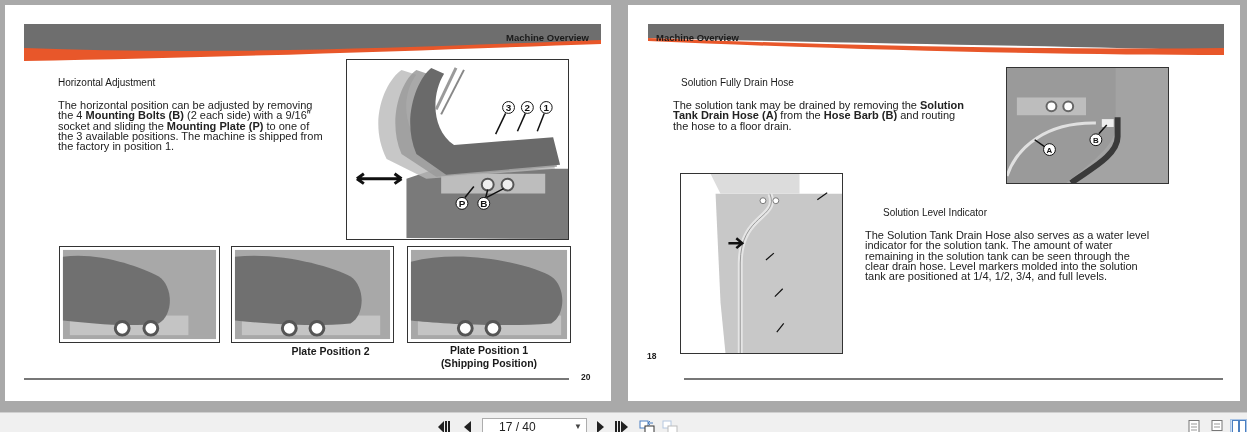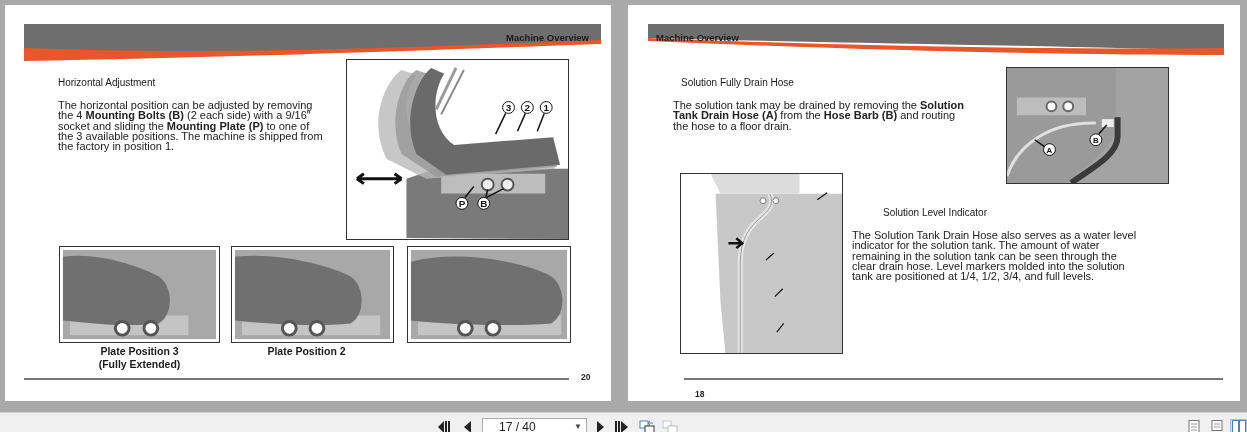--- a/index.html
+++ b/index.html
@@ -108,26 +108,26 @@
       <svg viewBox="0 0 164 97" preserveAspectRatio="none">
         <rect width="164" height="97" fill="#fff"></rect>
         <rect x="3" y="3" width="158" height="91" fill="#a8a8a8"></rect>
         <rect x="10" y="70" width="145" height="20" fill="#c4c4c4"></rect>
         <path d="M3 15 C60 0 130 20 145 30 C160 40 160 70 145 78 C90 82 30 78 3 75 Z" fill="#707070"></path>
         <circle cx="58" cy="83" r="7" fill="#fff" stroke="#555" stroke-width="3"></circle>
         <circle cx="86" cy="83" r="7" fill="#fff" stroke="#555" stroke-width="3"></circle>
       </svg>
     </div>
 
-    <div class="caption" style="left:54px; top:340px; width:161px;">
-      <div>Plate Position 3</div>
-      <div>(Fully Extended)</div>
-    </div>
-    <div class="caption" style="left:220px; top:340px; width:163px;">
+    <div class="caption" style="left:244px; top:340px; width:163px;">
       <div>Plate Position 2</div>
+    </div>
+    <div class="caption" style="left:402px; top:339px; width:164px;">
+      <div>Plate Position 1</div>
+      <div>(Shipping Position)</div>
     </div>
 
     <div class="footer-line" style="left:19px; top:373px; width:545px;"></div>
     <div class="page-num" style="left:576px; top:367px;">20</div>
   </div>
 
   <div class="page right">
     <div class="banner" style="left:20px; width:576px;">
       <svg width="576" height="37" viewBox="0 0 576 37">
         <path d="M0 0 H576 V27 C430 22 230 20 0 14 Z" fill="#6e6e6e"></path>
@@ -175,23 +175,23 @@
           <line x1="148" y1="19" x2="138" y2="26"></line>
           <line x1="94" y1="80" x2="86" y2="87"></line>
           <line x1="103" y1="116" x2="95" y2="124"></line>
           <line x1="104" y1="151" x2="97" y2="160"></line>
         </g>
         <path d="M48 70 H62 M56 65 L62 70 L56 75" stroke="#111" stroke-width="2.5" fill="none"></path>
       </svg>
     </div>
 
     <div class="h2" style="left:255px; top:202px;">Solution Level Indicator</div>
-    <div class="para" style="left:224px; top:225px; width:286px;">The Solution Tank Drain Hose also serves as a water level indicator for the solution tank.  The amount of water remaining in the solution tank can be seen through the clear drain hose.  Level markers molded into the solution tank are positioned  at 1/4, 1/2, 3/4, and full levels.</div>
-
-    <div class="page-num" style="left:19px; top:384px;margin-left:48px;">18</div>
+    <div class="para" style="left:237px; top:225px; width:286px;">The Solution Tank Drain Hose also serves as a water level indicator for the solution tank.  The amount of water remaining in the solution tank can be seen through the clear drain hose.  Level markers molded into the solution tank are positioned  at 1/4, 1/2, 3/4, and full levels.</div>
+
+    <div class="page-num" style="left:19px; top:346px;">18</div>
     <div class="footer-line" style="left:56px; top:373px; width:539px;"></div>
   </div>
 </div>
 
 <div class="toolbar">
   <div class="tb-btn" style="left:437px;">
     <svg width="14" height="12">
         <path d="M0 6 L6 0 V12 Z" fill="#222"></path>
         <rect x="7" y="0" width="2" height="12" fill="#222"></rect>
         <rect x="10" y="0" width="2" height="12" fill="#222"></rect>

